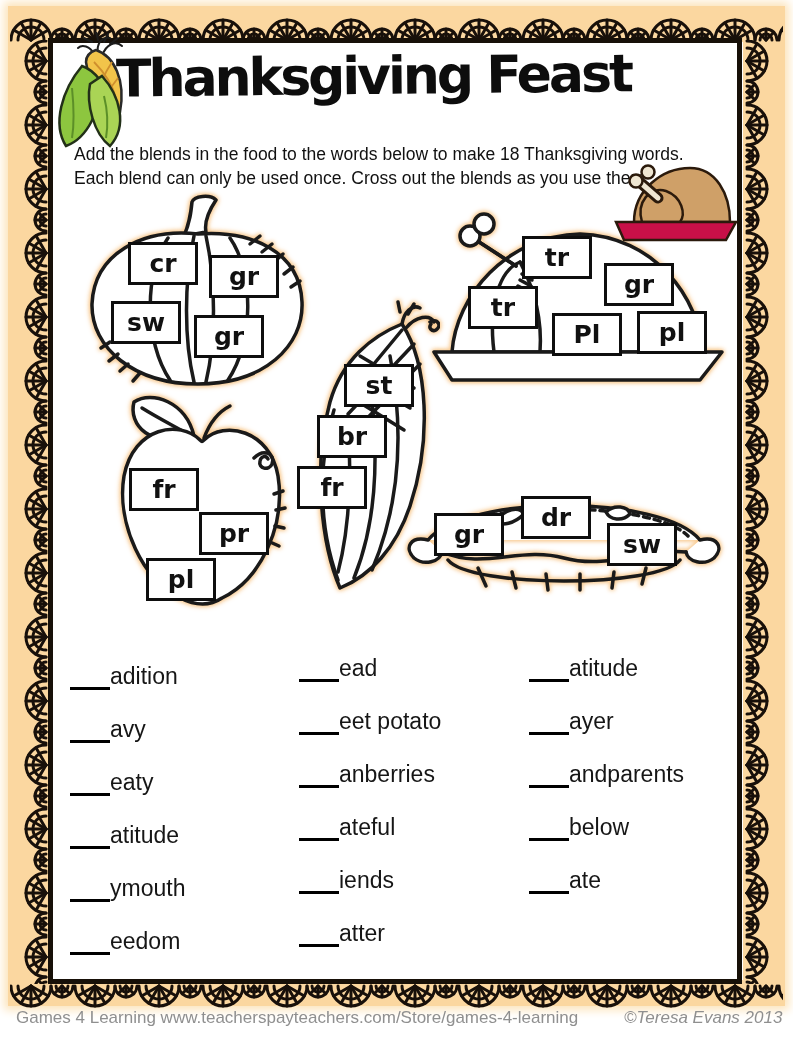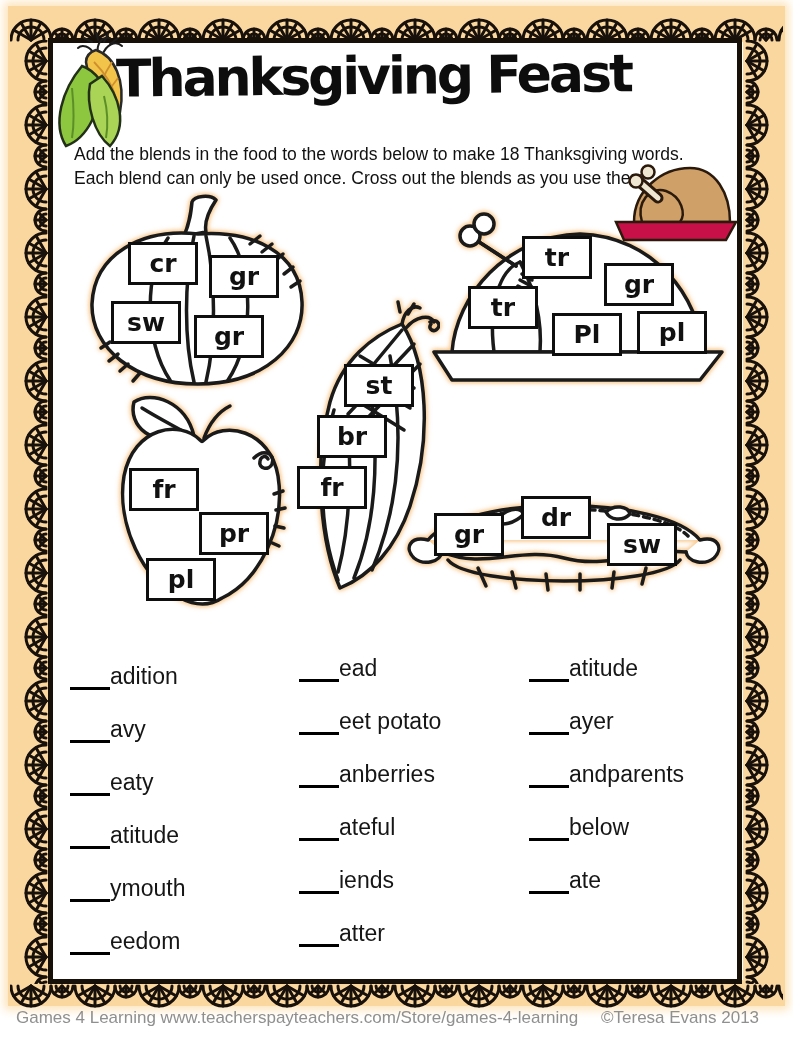--- a/index.html
+++ b/index.html
@@ -46,21 +46,21 @@
   .wcol{position:absolute;z-index:5;}
   .wrow{height:53px;display:flex;align-items:flex-start;}
   .blank{display:inline-block;width:40px;height:25px;border-bottom:3px solid #000;}
   .wtext{font-size:23px;color:#161616;line-height:28px;}
 
   
   .footer{position:absolute;left:16px;top:1008px;z-index:5;width:770px;
     font-size:17px;color:#8f8f8f;white-space:nowrap;}
   .footer span{margin-right:0;}
   .f-url{}
-  .f-copy{margin-left:18px;}
+  .f-copy{margin-left:41px;font-style:italic;}
 </style>
 </head>
 <body>
 
 <div class="page">
 
   <div class="peach-frame"></div>
 
   <div class="lace lace-top">
     <svg preserveAspectRatio="none">

